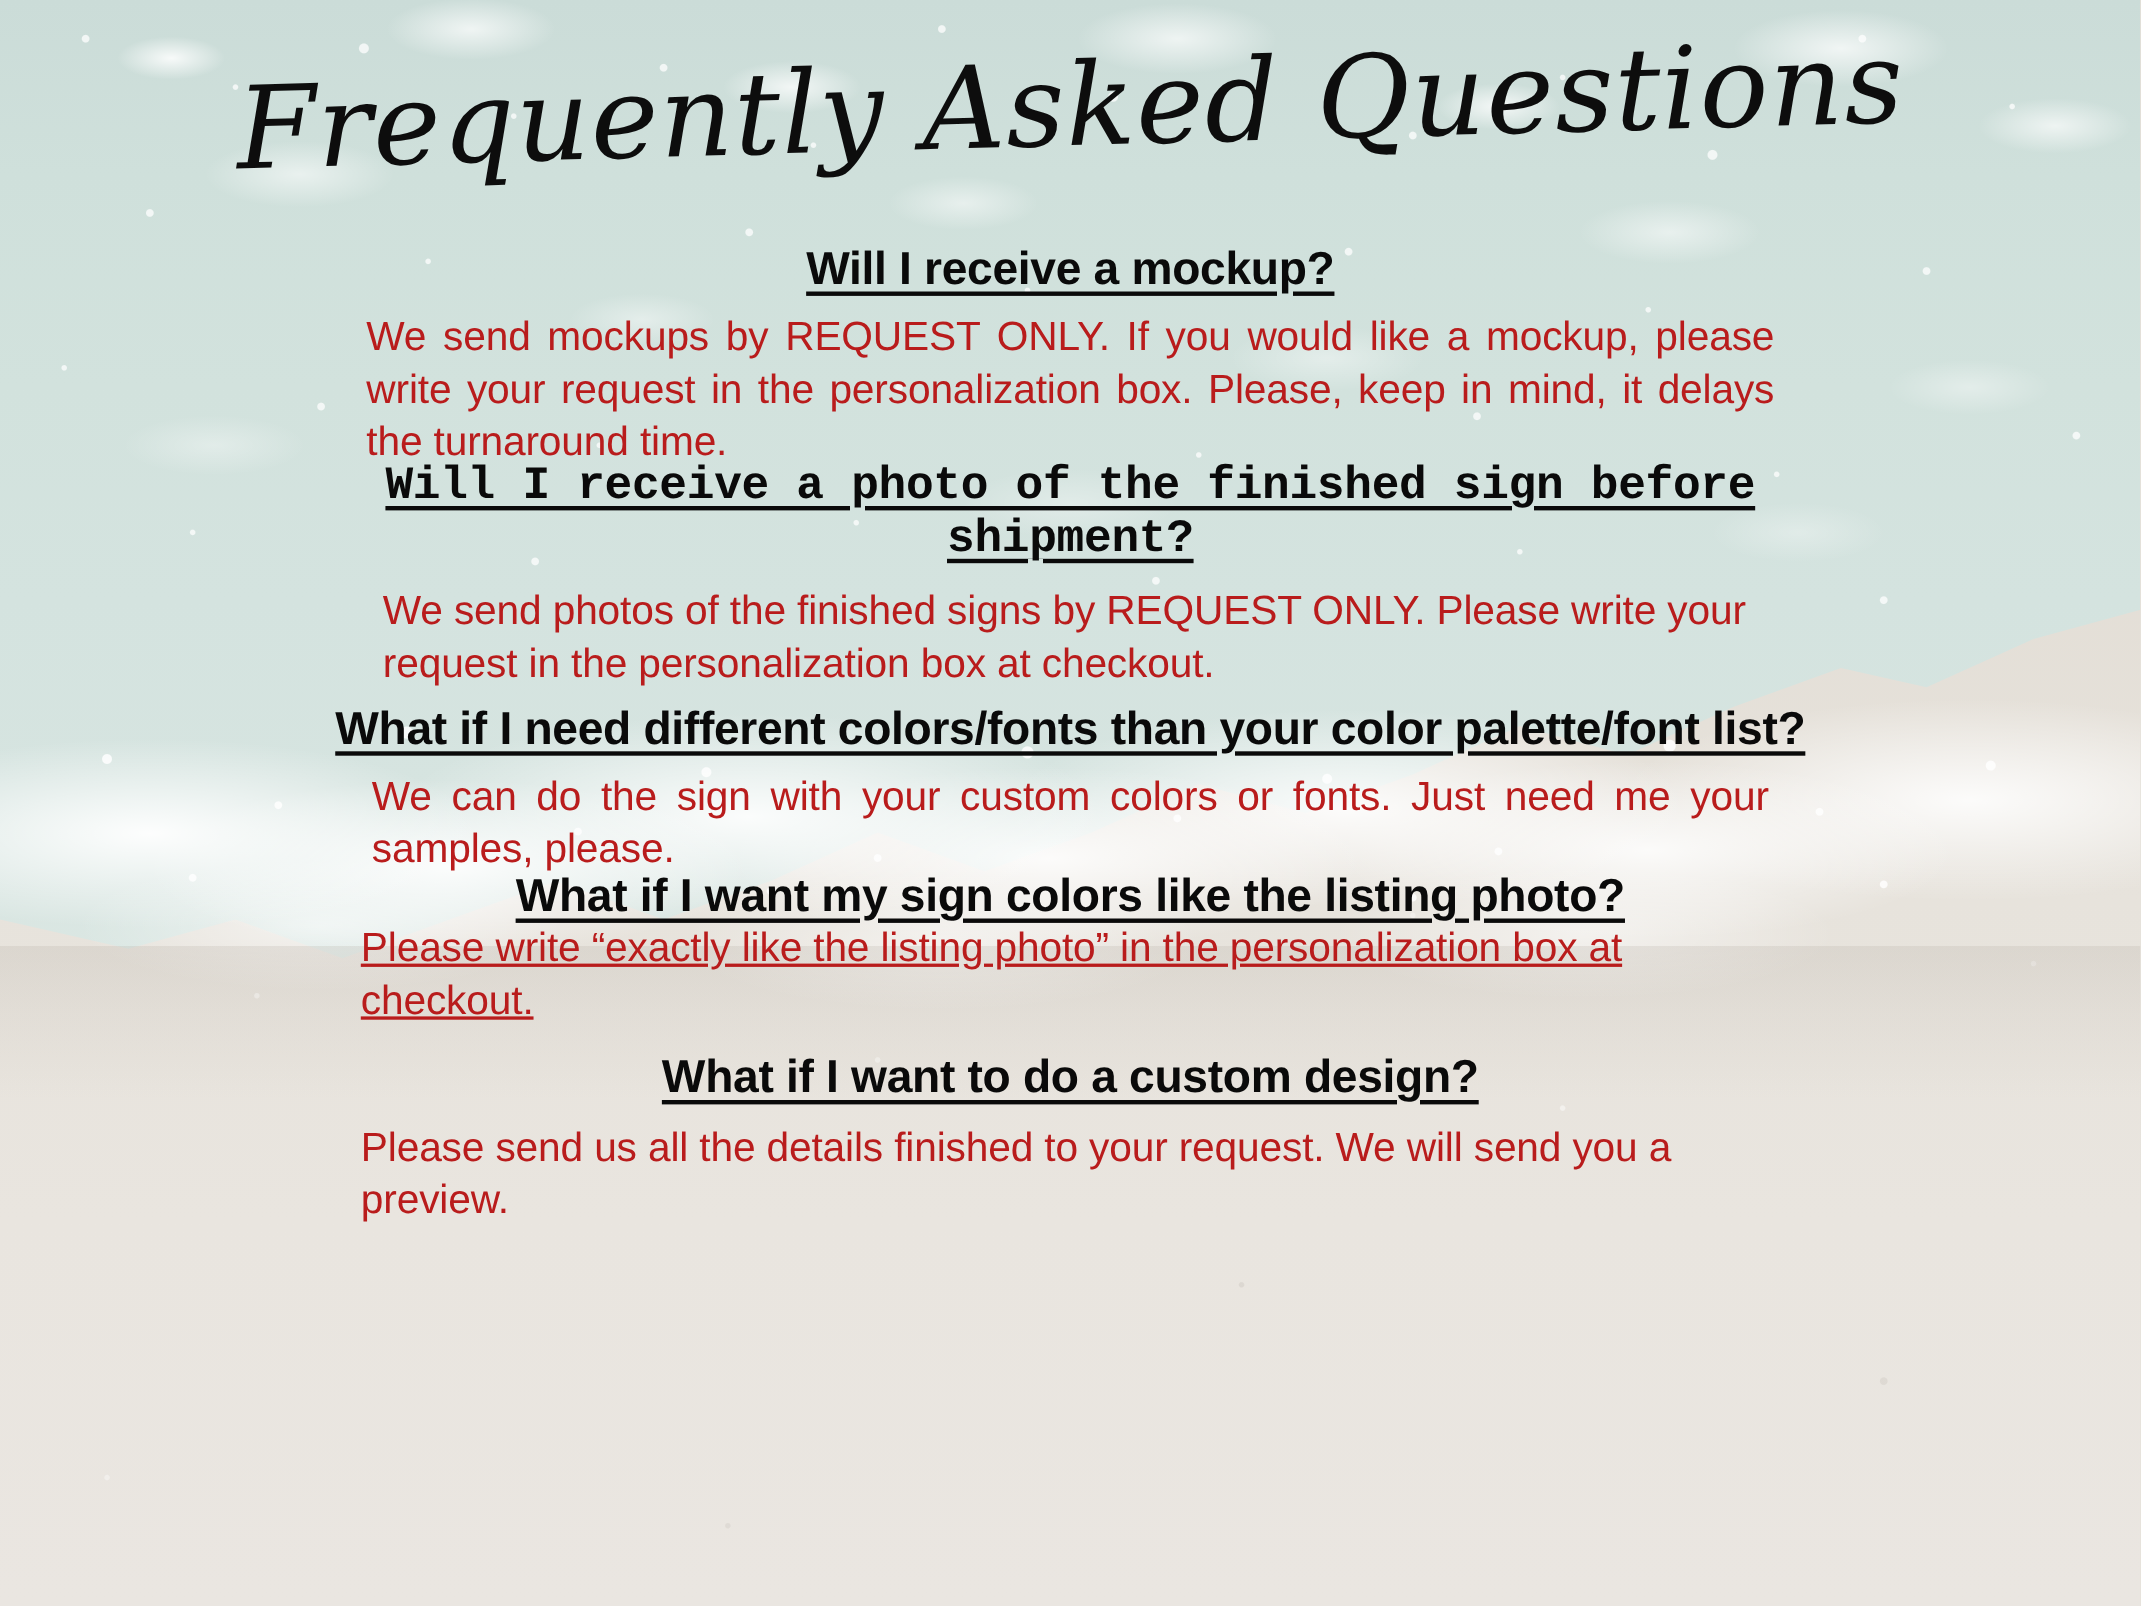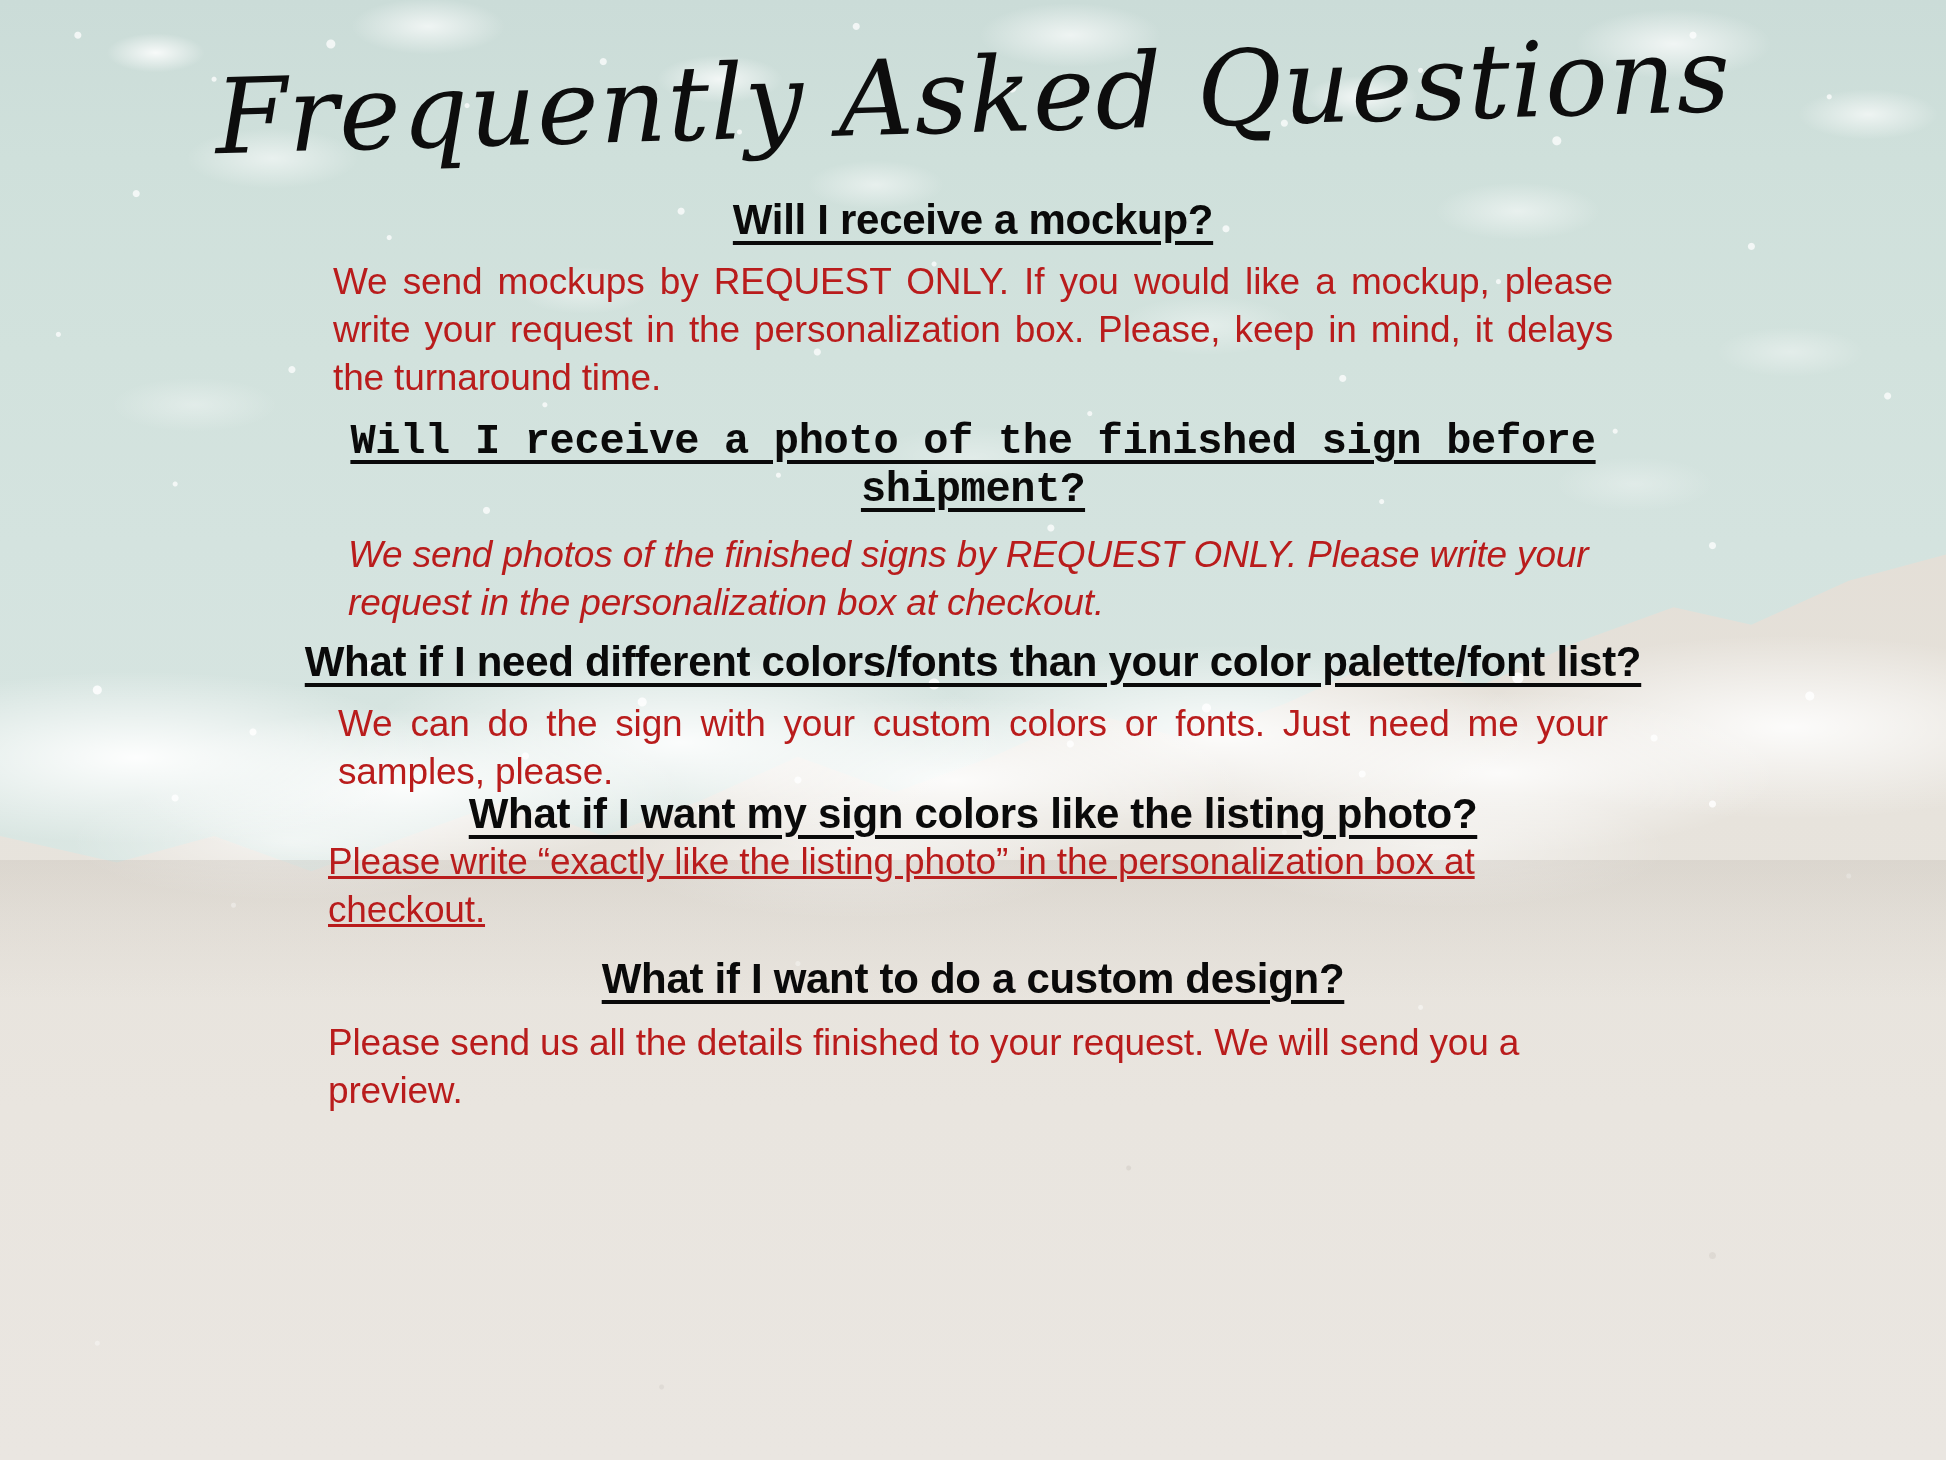--- a/index.html
+++ b/index.html
@@ -244,28 +244,28 @@
   <div class="bg-layer bg-water bg-foam-texture"></div>
   <div class="bg-layer bg-water bg-bubbles"></div>
   <div class="bg-layer bg-surf"></div>
   <div class="bg-layer bg-surf-bubbles"></div>
   <div class="bg-layer bg-wetsand"></div>
 
   <div id="content">
 
     <div class="faq-title">Frequently Asked Questions</div>
 
-    <div class="faq-block" style="top:196px;">
+    <div class="faq-block" style="top:220px;">
       <div class="q" style="padding:0 270px;">Will I receive a mockup?</div>
       <div class="a justify" style="width:1280px;margin-top:14px;">We send mockups by REQUEST ONLY. If you would like a mockup, please write your request in the personalization box. Please, keep in mind, it delays the turnaround time.</div>
     </div>
 
     <div class="faq-block" style="top:418px;">
       <div class="q" style="padding:0 270px;font-family:Liberation Mono, monospace;">Will I receive a photo of the finished sign before shipment?</div>
-      <div class="a left" style="width:1250px;margin-top:16px;font-style:italic;">We send photos of the finished signs by REQUEST ONLY. Please write your request in the personalization box at checkout.</div>
+      <div class="a left" style="width:1250px;margin-top:16px;">We send photos of the finished signs by REQUEST ONLY. Please write your request in the personalization box at checkout.</div>
     </div>
 
     <div class="faq-block" style="top:618px;margin-top:20px;">
       <div class="q" style="padding:0 150px;">What if I need different colors/fonts than your color palette/font list?</div>
       <div class="a justify" style="width:1270px;margin-top:14px;">We can do the sign with your custom colors or fonts. Just need me your samples, please.</div>
     </div>
 
     <div class="faq-block" style="top:790px;">
       <div class="q" style="padding:0 270px;">What if I want my sign colors like the listing photo?</div>
       <div class="a left" style="width:1290px;margin-top:0;text-decoration:underline;">Please write “exactly like the listing photo” in the personalization box at checkout.</div>

